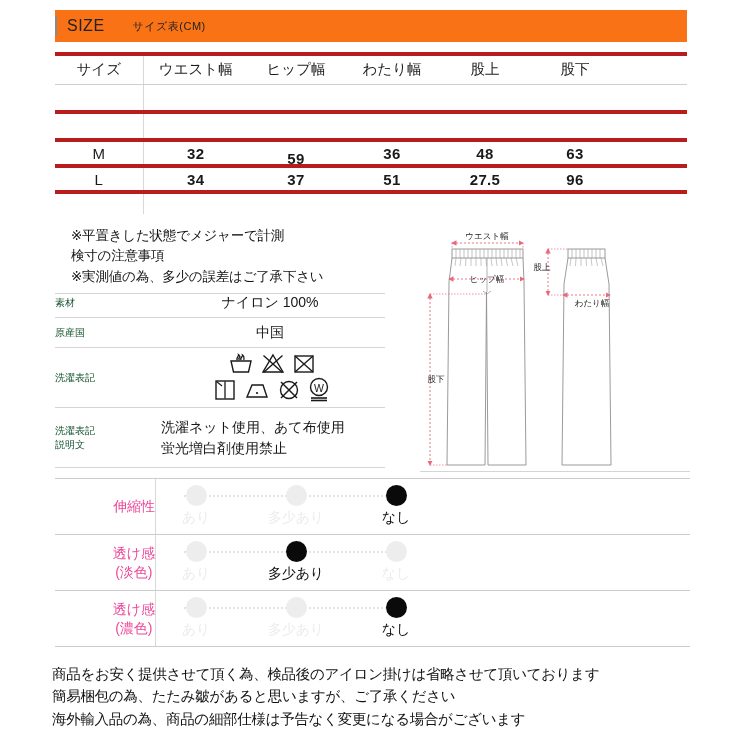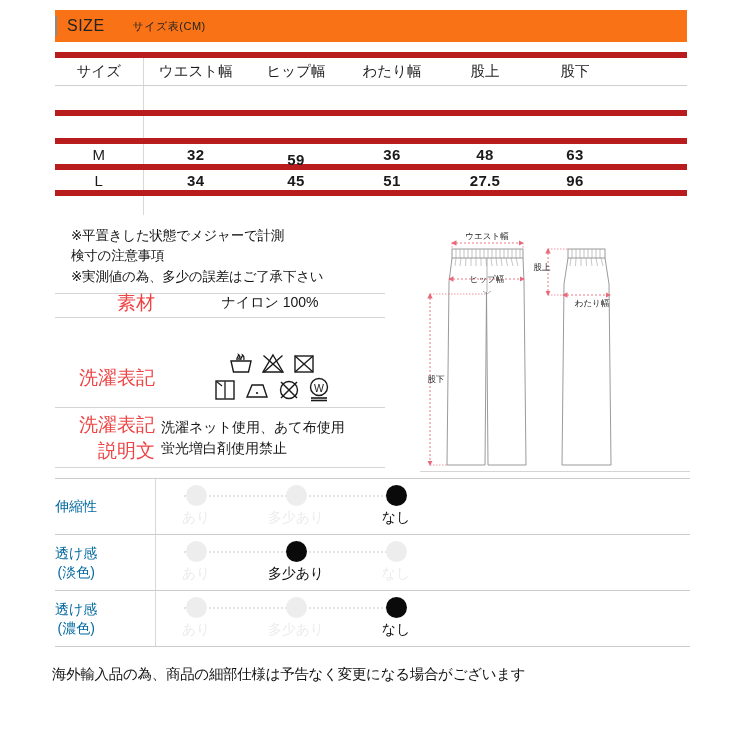--- a/index.html
+++ b/index.html
@@ -53,21 +53,21 @@
     table-layout: fixed;
   }
   .size-table col.c0 { width: 88px; }
   .size-table col.c1 { width: 105px; }
   .size-table col.c2 { width: 96px; }
   .size-table col.c3 { width: 96px; }
   .size-table col.c4 { width: 90px; }
   .size-table col.c5 { width: 90px; }
   .size-table col.c6 { width: 67px; }
   .size-table td, .size-table th {
-    border-top: 6px solid #b91c1c;
+    border-top: 4px solid #b91c1c;
     border-bottom: 1px solid #cfcfcf;
     text-align: center;
     font-weight: 400;
     font-size: 14px;
     padding: 0;
     height: 26px;
     vertical-align: middle;
   }
   .size-table th {
     font-size: 14.5px;
@@ -86,23 +86,23 @@
   
   .off-down { position: relative; top: 5px; }
   .spec-row {
     display: flex;
     align-items: center;
     border-bottom: 1px solid #d5d5d5;
     min-height: 30px;
   }
   .spec-row .lab {
     width: 100px;
-    text-align: right;
-    font-size: 19px;
-    color: #ef4444;
+    text-align: left;
+    font-size: 10px;
+    color: #14532d;
     line-height: 1.35;
     flex: none;
   }
   .spec-row .val {
     flex: 1;
     text-align: center;
     font-size: 14px;
     color: #161616;
     line-height: 1.45;
   }
@@ -176,25 +176,25 @@
     display: flex;
     align-items: stretch;
     border-bottom: 1px solid #cdcdcd;
     height: 56px;
   }
   .rating-row .rlab {
     width: 100px;
     flex: none;
     display: flex;
     align-items: center;
-    justify-content: flex-start;
+    justify-content: flex-end;
     font-size: 14px;
     line-height: 1.3;
     text-align: center;
-    color: #0369a1;
+    color: #ec4899;
   }
   .rating-row .rscale {
     flex: none;
     width: 280px;
     position: relative;
     border-left: 1px solid #d8d8d8;
   }
   .rating-row .rfill {
     flex: 1;
   }
@@ -301,21 +301,21 @@
         <td class="val divider-col">32</td>
         <td class="val"><span class="off-down">59</span></td>
         <td class="val">36</td>
         <td class="val">48</td>
         <td class="val">63</td>
         <td></td>
       </tr>
       <tr>
         <td class="sz">L</td>
         <td class="val divider-col">34</td>
-        <td class="val">45</td>
+        <td class="val">37</td>
         <td class="val">51</td>
         <td class="val">27.5</td>
         <td class="val">96</td>
         <td></td>
       </tr>
       <tr class="tail">
         <td></td>
         <td class="divider-col"></td>
         <td></td>
         <td></td>
@@ -330,20 +330,24 @@
     <div class="line">※平置きした状態でメジャーで計測</div>
     <div class="line">検寸の注意事項</div>
     <div class="line">※実測値の為、多少の誤差はご了承下さい</div>
   </div>
 
   <div class="spec-row row-material">
     <div class="lab">素材</div>
     <div class="val">ナイロン 100%</div>
   </div>
 
+  <div class="spec-row row-origin">
+    <div class="lab">原産国</div>
+    <div class="val">中国</div>
+  </div>
 
   <div class="spec-row row-wash">
     <div class="lab">洗濯表記</div>
     <div class="wash-symbols">
       <div class="wash-line">
 
         <svg width="26" height="22" viewBox="0 0 26 22">
           <path d="M3 8 L23 8 L20.5 19 L5.5 19 Z" fill="none" stroke="#1a1a1a" stroke-width="1.4"></path>
           <path d="M9 7 C8 4.5 11 3.5 10.5 1.5 C13 3 11.5 5.5 12 7" fill="none" stroke="#1a1a1a" stroke-width="1.3"></path>
           <path d="M13 7 C12 4.5 15 3.8 14.5 2 C17 3.5 15.5 5.5 16 7" fill="none" stroke="#1a1a1a" stroke-width="1.3"></path>
@@ -571,16 +575,18 @@
           <div class="dot"></div>
           <div class="otext">なし</div>
         </div>
       </div>
       <div class="rfill"></div>
     </div>
 
   </div>
 
   <div class="disclaimer">
+    <div class="dline">商品をお安く提供させて頂く為、検品後のアイロン掛けは省略させて頂いております</div>
+    <div class="dline">簡易梱包の為、たたみ皺があると思いますが、ご了承ください</div>
     <div class="dline">海外輸入品の為、商品の細部仕様は予告なく変更になる場合がございます</div>
   </div>
 
 </div>
 
 </body></html>

